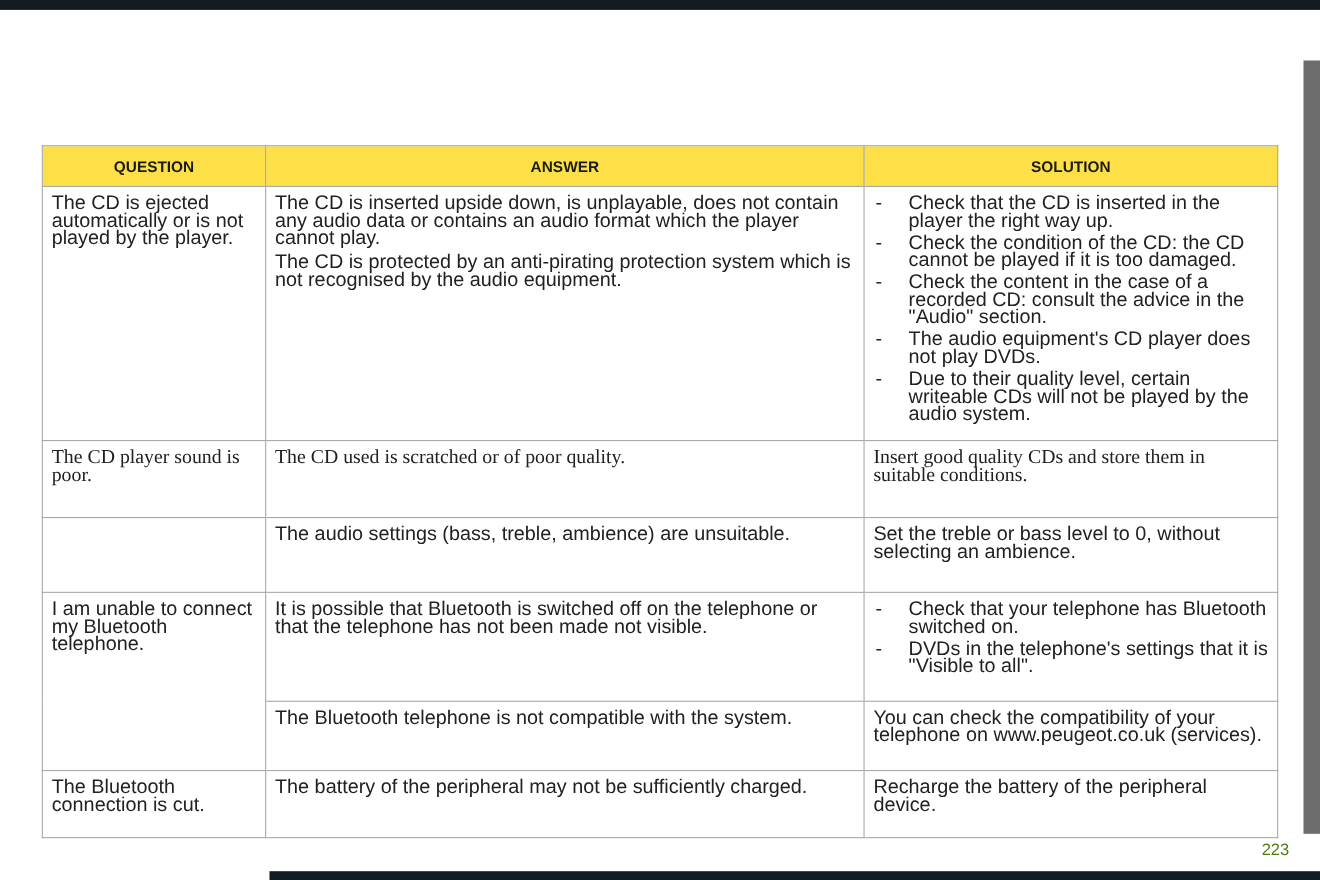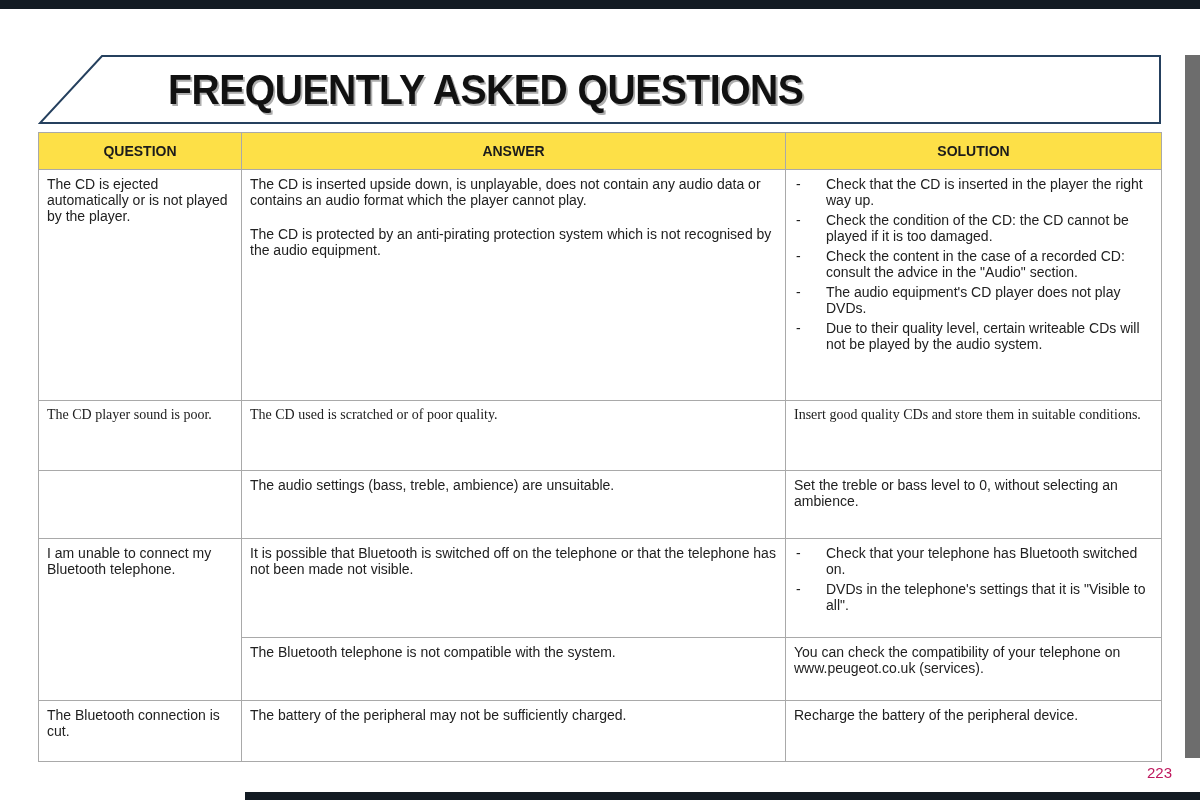--- a/index.html
+++ b/index.html
@@ -62,60 +62,54 @@
     position: absolute;
     left: 38px; top: 132px;
     width: 1123px;
     border-collapse: collapse;
     table-layout: fixed;
   }
   table.faq th, table.faq td {
     border: 1px solid #a9a9a9;
     vertical-align: top;
     color: #212121;
-    font-size: 14px;
+    font-size: 18px;
     line-height: 16px;
   }
   table.faq th {
     background: #fde047;
     text-align: center;
     vertical-align: middle;
     font-weight: 700;
     font-size: 14px;
     height: 34px;
     color: #1b1b1b;
   }
   table.faq td { padding: 6px 8px; background: #ffffff; }
   td.q { }
-  .para + .para { margin-top: 18px; }
+  .para + .para { margin-top: 6px; }
   .bullet { display: flex; margin-bottom: 4px; }
   .bullet .dash { flex: 0 0 30px; padding-left: 2px; }
   .bullet .btext { flex: 1 1 auto; }
   
   .page-number {
     position: absolute;
     top: 764px;
     right: 28px;
     font-size: 15px;
-    color: #be185d;
+    color: #4d7c0f;
   }
 </style>
 </head>
 <body>
 
 <div class="page">
 
   <div class="top-bar"></div>
 
-  <div class="banner">
-    <svg width="1124" height="70" viewBox="0 0 1124 70">
-      <polygon points="64,1 1122,1 1122,68 2,68 64,1" fill="#ffffff" stroke="#25405e" stroke-width="2"></polygon>
-    </svg>
-    <div class="banner-title">FREQUENTLY ASKED QUESTIONS</div>
-  </div>
 
   <div class="gray-tab"></div>
 
   <table class="faq">
     <colgroup>
       <col style="width:203px">
       <col style="width:544px">
       <col style="width:376px">
     </colgroup>
     <thead>

